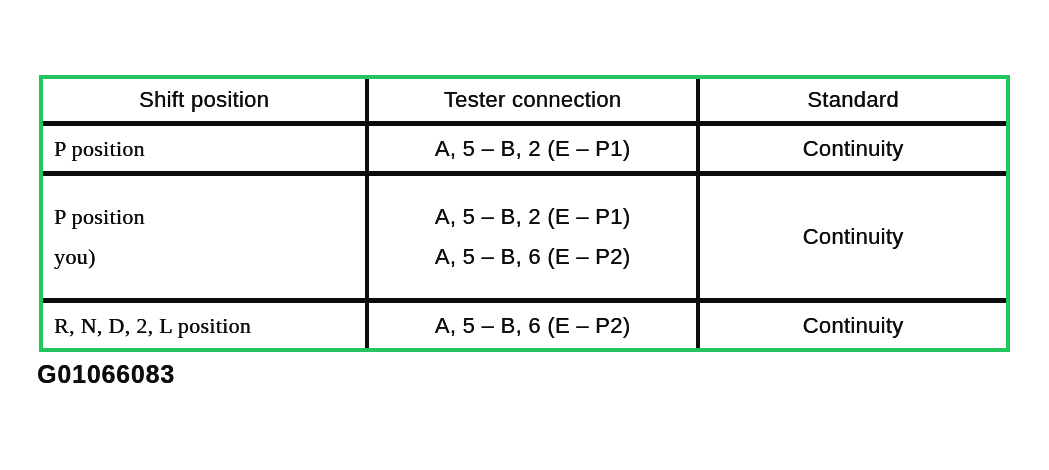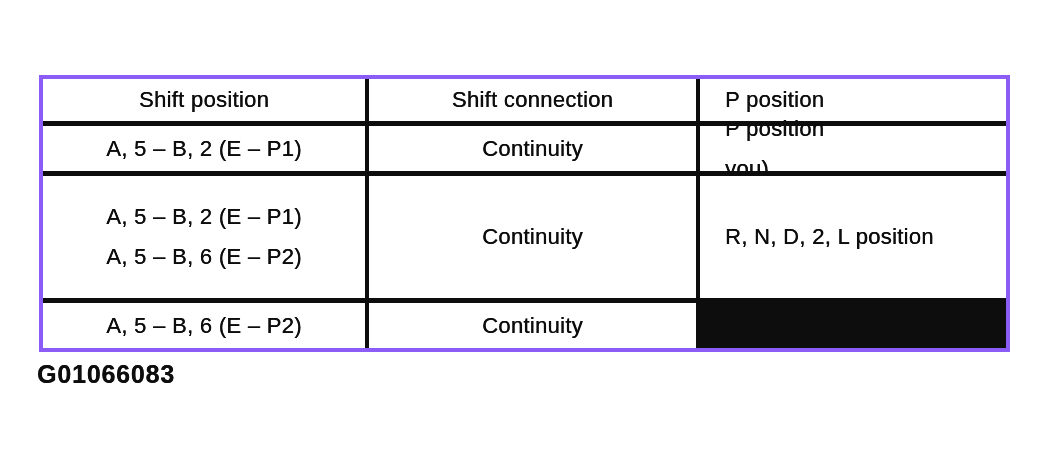--- a/index.html
+++ b/index.html
@@ -18,40 +18,41 @@
   }
   
   .scan-table {
     position: absolute;
     left: 39px;
     top: 75px;
     width: 971px;
     height: 277px;
     box-sizing: border-box;
     background: #0d0d0d;
-    border: 4px solid #8b5cf6;
+    border: 4px solid #22c55e;
     display: grid;
     grid-template-columns: 322px 327px 1fr;
     grid-template-rows: 42px 45px 122px 1fr;
     gap: 5px 4px;
   }
   .cell {
     background: #ffffff;
     display: flex;
     align-items: center;
     justify-content: center;
     font-size: 22px;
     letter-spacing: 0.3px;
     
     text-shadow: 0.35px 0 0 currentColor;
     white-space: nowrap;
   }
   .cell.left {
     justify-content: flex-start;
-    padding-left: 25px;
+    padding-left: 11px;
+    font-family: Liberation Serif, serif;
   }
   .cell.multiline {
     flex-direction: column;
     align-items: flex-start;
     justify-content: center;
     line-height: 40px;
     white-space: normal;
   }
   .lines-block {
     text-align: left;
@@ -68,21 +69,22 @@
   }
 </style>
 </head>
 <body>
 
 <div class="page">
 
   <div class="scan-table">
 
     <div class="cell header">Shift position</div>
-    <div class="cell header">Shift connection</div>
+    <div class="cell header">Tester connection</div>
+    <div class="cell header">Standard</div>
 
     <div class="cell left">P position</div>
     <div class="cell">A, 5 – B, 2 (E – P1)</div>
     <div class="cell">Continuity</div>
 
     <div class="cell left multiline">
       <div class="line">P position</div>
       <div class="line">you)</div>
     </div>
     <div class="cell">

